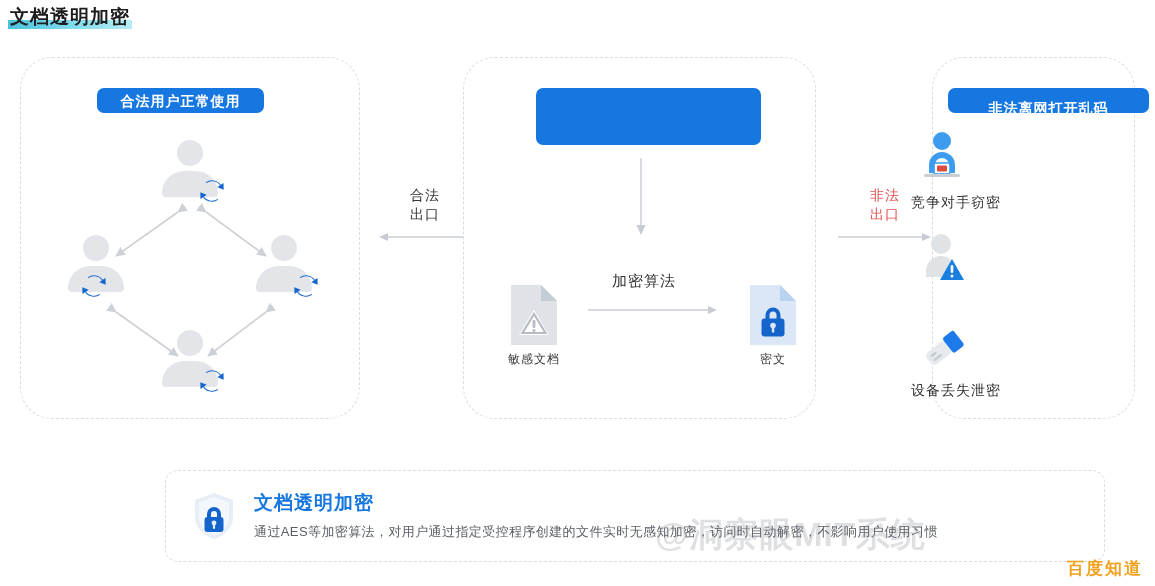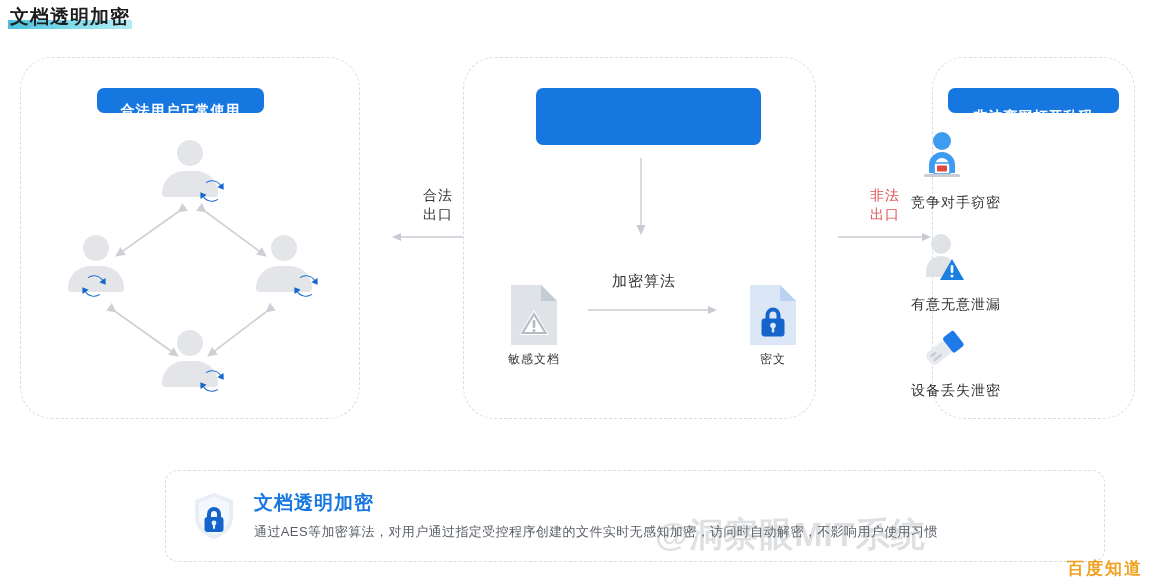--- a/index.html
+++ b/index.html
@@ -67,33 +67,33 @@
     font-weight: bold;
     letter-spacing: 1px;
     text-align: center;
     line-height: 20px;
     box-sizing: border-box;
     white-space: nowrap;
   }
   #pill-legal {
     left: 97px; top: 88px;
     width: 167px; height: 25px;
-    padding-top: 12px;
+    padding-top: 3px;
   }
   #pill-center {
     left: 536px; top: 88px;
     width: 225px; height: 57px;
     padding: 8px 8px 0 8px;
     line-height: 21px;
     white-space: normal;
   }
   #pill-illegal {
     left: 948px; top: 88px;
-    width: 171px; height: 25px;
-    padding-top: 18px;
+    width: 201px; height: 25px;
+    padding-top: 10px;
   }
   #pill-center .line2 { display: block; }
 
   
   #user-mesh {
     position: absolute;
     left: 60px; top: 130px;
     width: 260px; height: 280px;
   }
   .person {
@@ -131,21 +131,21 @@
     position: absolute;
     width: 120px;
     text-align: center;
   }
   .flow .flow-label {
     font-size: 14px;
     line-height: 19px;
     letter-spacing: 1px;
     font-weight: normal;
   }
-  #flow-legal   { left: 378px; top: 186px; }
+  #flow-legal   { left: 365px; top: 186px; }
   #flow-legal .flow-label { color: #333333; }
   #flow-illegal { left: 825px; top: 186px; }
   #flow-illegal .flow-label { color: #e05050; }
   .flow .arrow-svg { display: block; margin: 7px auto 0; }
 
   
   #down-arrow {
     position: absolute;
     left: 634px; top: 158px;
   }
@@ -393,21 +393,20 @@
 </div>
 
 <div class="threat" id="threat-1">
   <svg width="62" height="56" viewBox="0 0 62 56">
     <circle cx="30" cy="12" r="10" fill="#e0e3e6"></circle>
     <path d="M30,24 a15,15 0 0 1 15,15 v6 h-30 v-6 a15,15 0 0 1 15,-15 z" fill="#e0e3e6"></path>
     <path d="M41,27 L53,48 H29 Z" fill="#1a7fe0"></path>
     <rect x="39.7" y="33" width="2.6" height="8" rx="1.2" fill="#ffffff"></rect>
     <circle cx="41" cy="44" r="1.5" fill="#ffffff"></circle>
   </svg>
-  <span class="threat-label">有意无意泄漏</span>
 </div>
 
 <div class="threat" id="threat-2">
   <svg width="62" height="48" viewBox="0 0 62 48">
     <g transform="rotate(-38 31 24)">
       <rect x="14" y="17" width="26" height="15" rx="5" fill="#e6e9ed"></rect>
       <rect x="38" y="15" width="14" height="19" rx="2.5" fill="#1d7ae8"></rect>
       <rect x="18" y="21" width="7" height="2.6" rx="1.3" fill="#c7ccd3"></rect>
       <rect x="18" y="26" width="10" height="2.6" rx="1.3" fill="#c7ccd3"></rect>
     </g>

